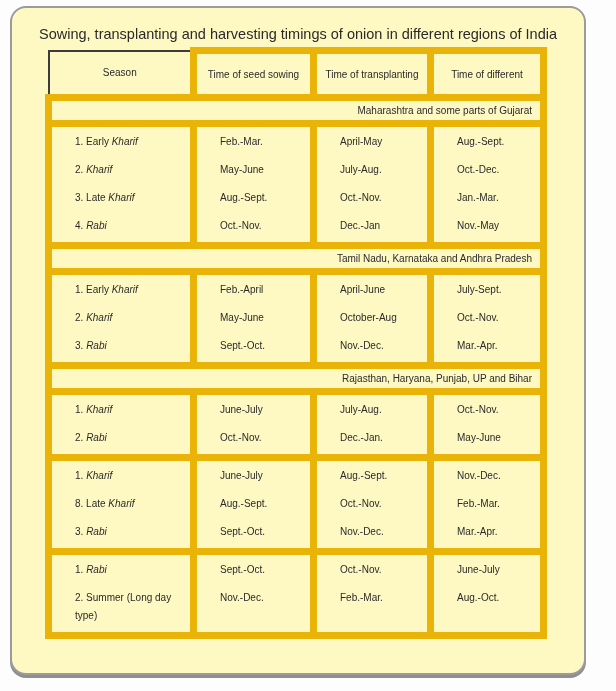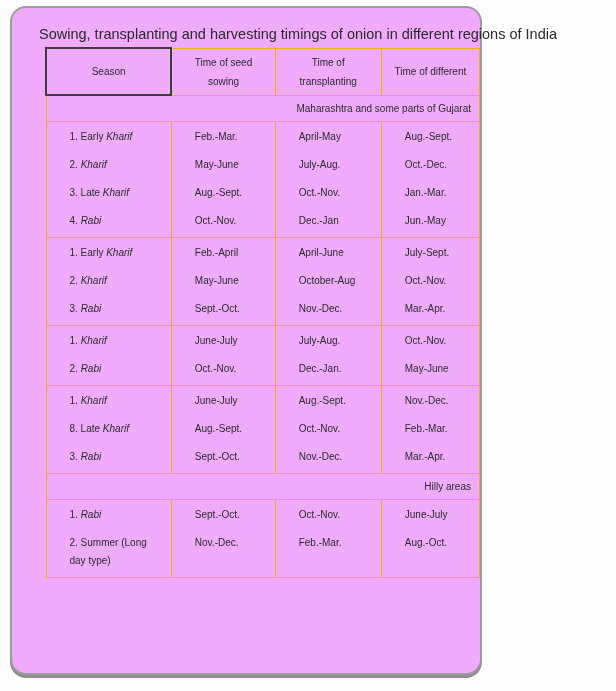--- a/index.html
+++ b/index.html
@@ -6,42 +6,42 @@
   html, body {
     margin: 0; padding: 0;
     width: 616px; height: 691px;
     background: #fdfdfd;
     font-family: "Liberation Sans", sans-serif;
     color: #262626;
   }
   .card {
     position: absolute;
     left: 10px; top: 6px;
-    width: 472px; height: 669px;
-    background: #f0abfc;
+    width: 576px; height: 669px;
+    background: #fef9c3;
     border: 2px solid #9b9b9b;
     border-radius: 16px;
     box-shadow: 0 3px 0 #8f8f8f;
   }
   .title {
     position: absolute;
     left: 27px; top: 18px;
     font-size: 14.5px;
     white-space: nowrap;
     color: #2a2a2a;
   }
   table.grid {
     position: absolute;
     left: 33px; top: 39px;
     border-collapse: collapse;
     font-size: 10px;
     color: #2a2a2a;
   }
   table.grid th, table.grid td {
-    border: 1px solid #eab308;
+    border: 7px solid #eab308;
     font-weight: normal;
   }
   th.hdr {
     height: 47px;
     text-align: center;
     vertical-align: middle;
     line-height: 19px;
     padding: 0 8px;
   }
   th.hdr.season-hdr {
@@ -110,24 +110,27 @@
         <td>
           <div class="entry">April-May</div>
           <div class="entry">July-Aug.</div>
           <div class="entry">Oct.-Nov.</div>
           <div class="entry">Dec.-Jan</div>
         </td>
         <td>
           <div class="entry">Aug.-Sept.</div>
           <div class="entry">Oct.-Dec.</div>
           <div class="entry">Jan.-Mar.</div>
-          <div class="entry">Jun.-May</div>
-        </td>
-      </tr>
-
+          <div class="entry">Nov.-May</div>
+        </td>
+      </tr>
+
+      <tr class="region-row">
+        <td colspan="4">Tamil Nadu, Karnataka and Andhra Pradesh</td>
+      </tr>
       <tr class="data-row">
         <td>
           <div class="entry"><span>1. Early </span><span class="it">Kharif</span><span></span></div>
           <div class="entry"><span>2. </span><span class="it">Kharif</span><span></span></div>
           <div class="entry"><span>3. </span><span class="it">Rabi</span><span></span></div>
         </td>
         <td>
           <div class="entry">Feb.-April</div>
           <div class="entry">May-June</div>
           <div class="entry">Sept.-Oct.</div>
@@ -137,20 +140,23 @@
           <div class="entry">October-Aug</div>
           <div class="entry">Nov.-Dec.</div>
         </td>
         <td>
           <div class="entry">July-Sept.</div>
           <div class="entry">Oct.-Nov.</div>
           <div class="entry">Mar.-Apr.</div>
         </td>
       </tr>
 
+      <tr class="region-row">
+        <td colspan="4">Rajasthan, Haryana, Punjab, UP and Bihar</td>
+      </tr>
       <tr class="data-row">
         <td>
           <div class="entry"><span>1. </span><span class="it">Kharif</span><span></span></div>
           <div class="entry"><span>2. </span><span class="it">Rabi</span><span></span></div>
         </td>
         <td>
           <div class="entry">June-July</div>
           <div class="entry">Oct.-Nov.</div>
         </td>
         <td>
@@ -179,23 +185,20 @@
           <div class="entry">Oct.-Nov.</div>
           <div class="entry">Nov.-Dec.</div>
         </td>
         <td>
           <div class="entry">Nov.-Dec.</div>
           <div class="entry">Feb.-Mar.</div>
           <div class="entry">Mar.-Apr.</div>
         </td>
       </tr>
 
-      <tr class="region-row">
-        <td colspan="4">Hilly areas</td>
-      </tr>
       <tr class="data-row">
         <td>
           <div class="entry"><span>1. </span><span class="it">Rabi</span><span></span></div>
           <div class="entry"><span>2. Summer (Long day type)</span><span class="it"></span><span></span></div>
         </td>
         <td>
           <div class="entry">Sept.-Oct.</div>
           <div class="entry">Nov.-Dec.</div>
         </td>
         <td>

